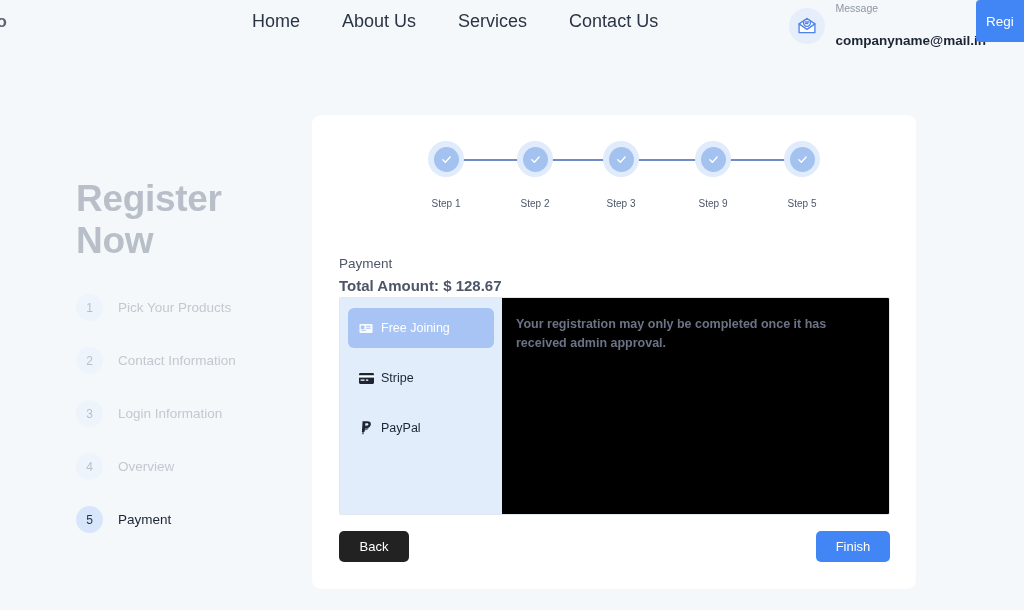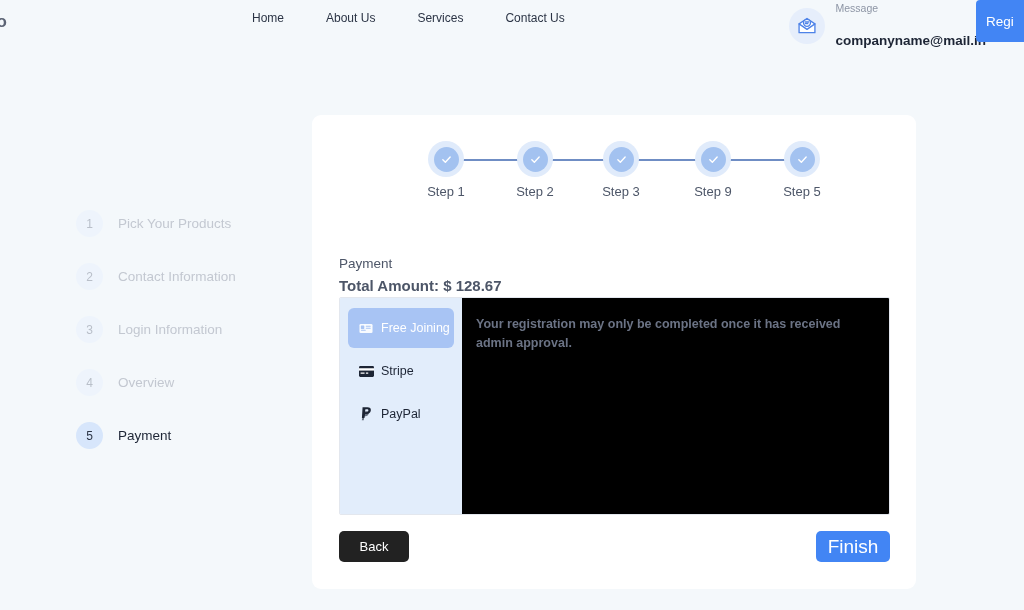--- a/index.html
+++ b/index.html
@@ -20,21 +20,21 @@
   .logo {
     position: absolute; left: -14px; top: 12px;
     font-size: 17px; font-weight: 700; color: #5c6475;
     letter-spacing: .2px; white-space: nowrap;
   }
   .nav {
     position: absolute; left: 252px; top: 11px;
     display: flex; gap: 42px;
   }
   .nav-link {
-    font-size: 12px; color: #2b3445; text-decoration: none;
+    font-size: 18px; color: #2b3445; text-decoration: none;
     white-space: nowrap; font-weight: 400;
   }
   .msg-block {
     position: absolute; right: 38px; top: 3px;
     display: flex; align-items: center; gap: 11px;
   }
   .msg-icon-circle {
     width: 36px; height: 36px; border-radius: 50%;
     background: #e6eefb;
     display: flex; align-items: center; justify-content: center;
@@ -96,38 +96,38 @@
     background: #e0ebfb;
     display: flex; align-items: center; justify-content: center;
     position: relative; z-index: 2;
   }
   .stepper-circle {
     width: 25px; height: 25px; border-radius: 50%;
     background: #a3c2f0;
     display: flex; align-items: center; justify-content: center;
   }
   .stepper-label {
-    margin-top: 7px; font-size: 13px; color: #4d5668; white-space: nowrap; text-align: right;
+    margin-top: 21px; font-size: 10px; color: #4d5668; white-space: nowrap; text-align: right;
   }
 
   
   .pay-head { position: absolute; left: 27px; top: 141px; }
   .pay-title { font-size: 13.5px; color: #4d5668; }
   .pay-total { font-size: 15px; color: #4d5668; font-weight: 700; margin-top: 6px; }
 
   .pay-body {
     position: absolute; left: 27px; top: 182px;
     width: 551px; height: 218px;
     border: 1px solid #e3e7ee; border-radius: 2px;
     display: flex; overflow: hidden;
   }
   .methods {
-    width: 122px; flex: 0 0 auto;
+    width: 162px; flex: 0 0 auto;
     background: #e2edfb;
-    padding: 10px 8px; display: flex; flex-direction: column; gap: 3px;
+    padding: 10px 8px; display: flex; flex-direction: column; gap: 10px;
   }
   .method {
     display: flex; align-items: center; gap: 7px;
     height: 40px; padding: 0 10px; border-radius: 6px;
     font-size: 12.5px; color: #1d2535; cursor: pointer;
     white-space: nowrap;
   }
   .method.selected { background: #a8c4f4; color: #ffffff; }
   .method-icon { display: flex; align-items: center; justify-content: center; width: 16px; flex: 0 0 auto; }
   .msgpanel { flex: 1; background: #000000; padding: 17px 14px; }
@@ -139,21 +139,21 @@
   .btn-back {
     position: absolute; left: 27px; top: 416px;
     width: 70px; height: 31px; border-radius: 5px;
     background: #222222; color: #fff; border: none;
     font-size: 13px; font-family: inherit; cursor: pointer;
   }
   .btn-finish {
     position: absolute; left: 504px; top: 416px;
     width: 74px; height: 31px; border-radius: 5px;
     background: #4285f4; color: #fff; border: none;
-    font-size: 19px; font-family: inherit; cursor: pointer;
+    font-size: 13px; font-family: inherit; cursor: pointer;
   }
 </style>
 </head>
 <body>
 
 <div class="header">
   <div class="logo">go</div>
 
   <nav class="nav">
     <a class="nav-link" href="#">Home</a>
@@ -175,20 +175,24 @@
     <div class="msg-texts">
       <span class="msg-label">Message</span>
       <span class="msg-mail">companyname@mail.in</span>
     </div>
   </div>
 
   <button class="register-btn">Regi</button>
 </div>
 
 <div class="left-panel">
+  <div class="left-title">
+    <div>Register</div>
+    <div>Now</div>
+  </div>
 
   <div class="steps-list">
     <div class="step-row">
       <span class="step-num">1</span>
       <span class="step-text">Pick Your Products</span>
     </div>
     <div class="step-row">
       <span class="step-num">2</span>
       <span class="step-text">Contact Information</span>
     </div>

